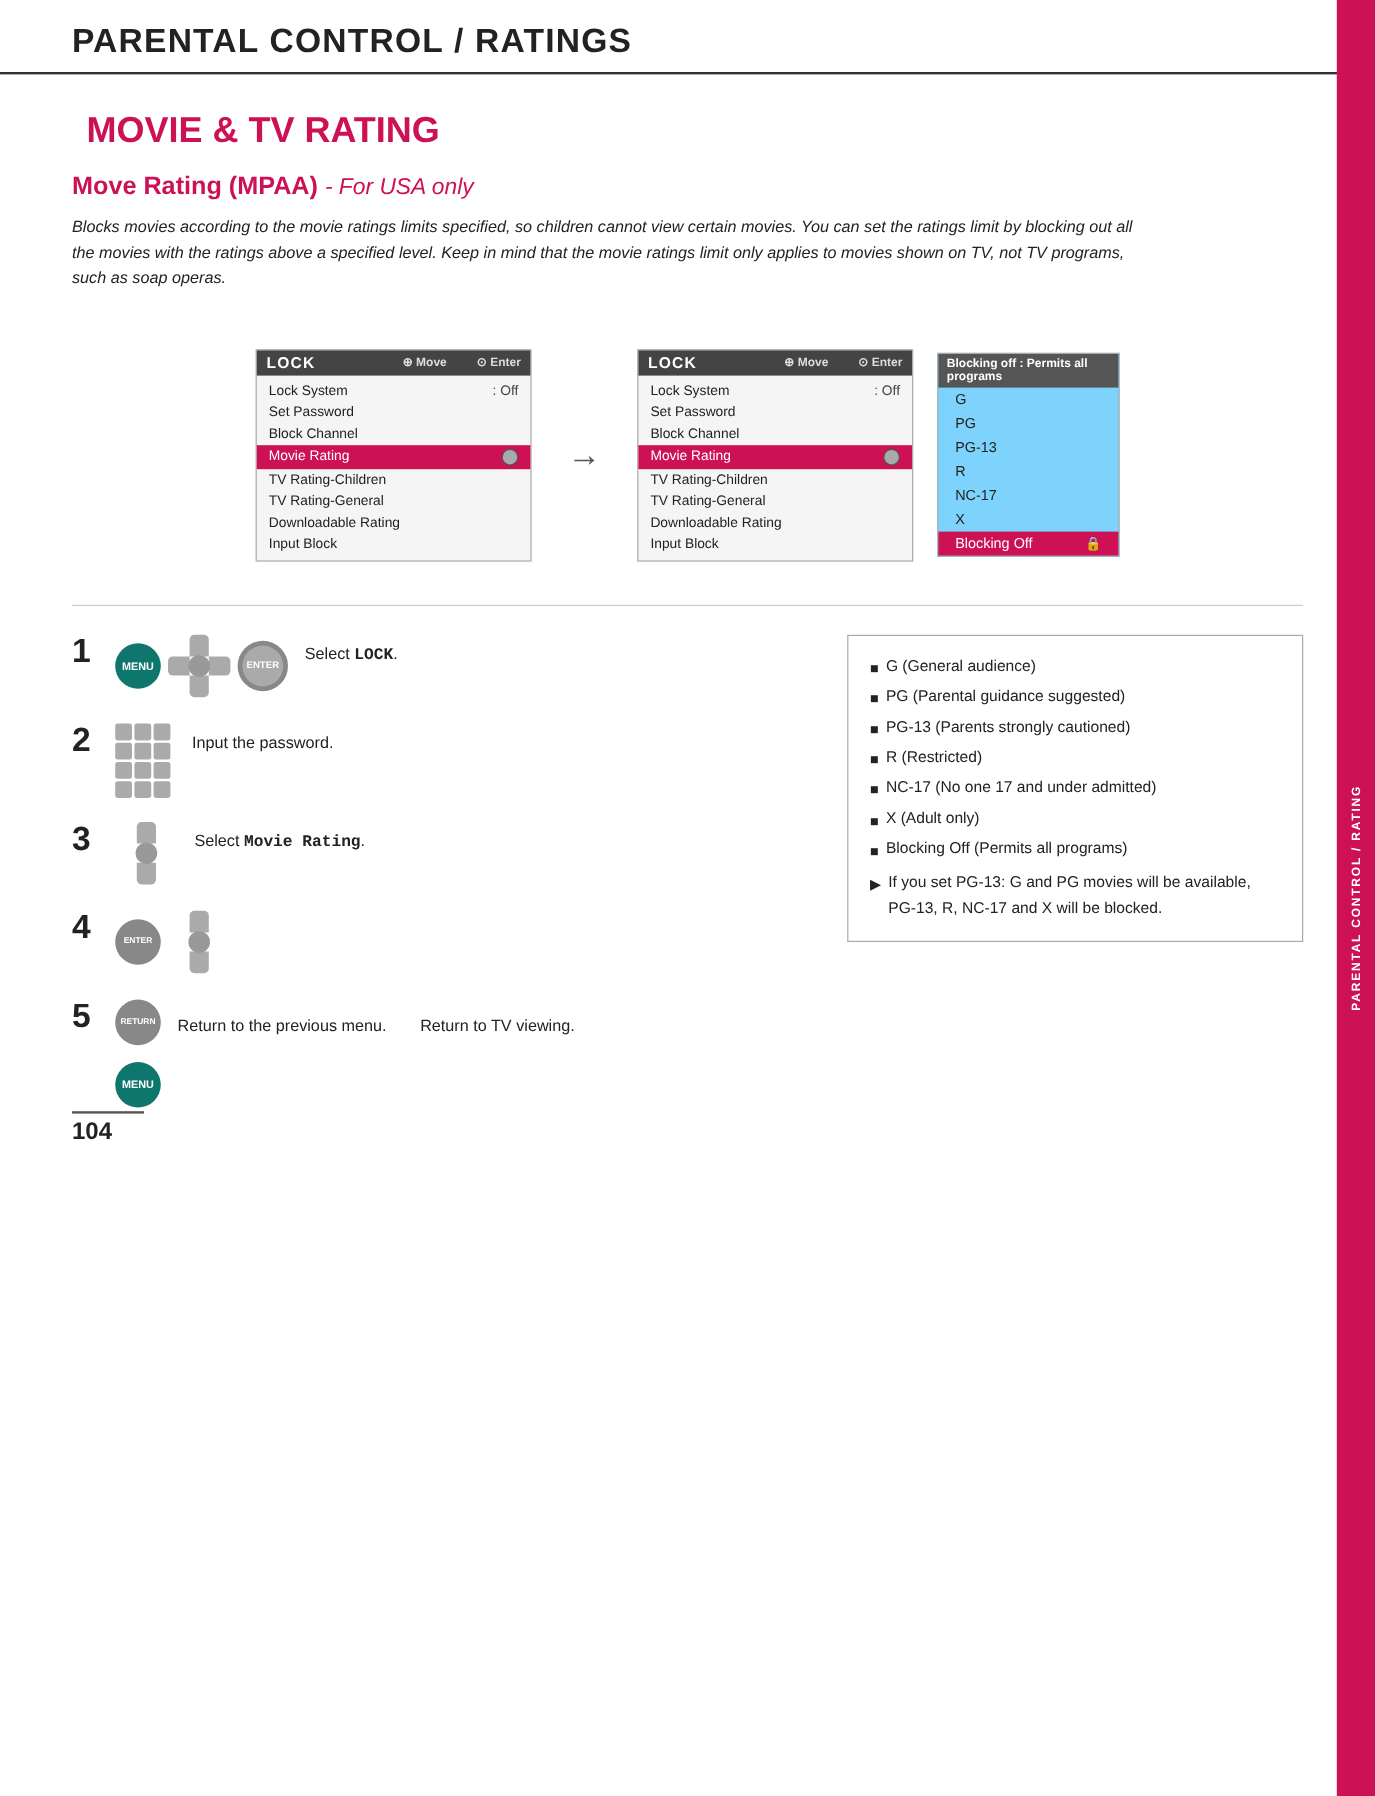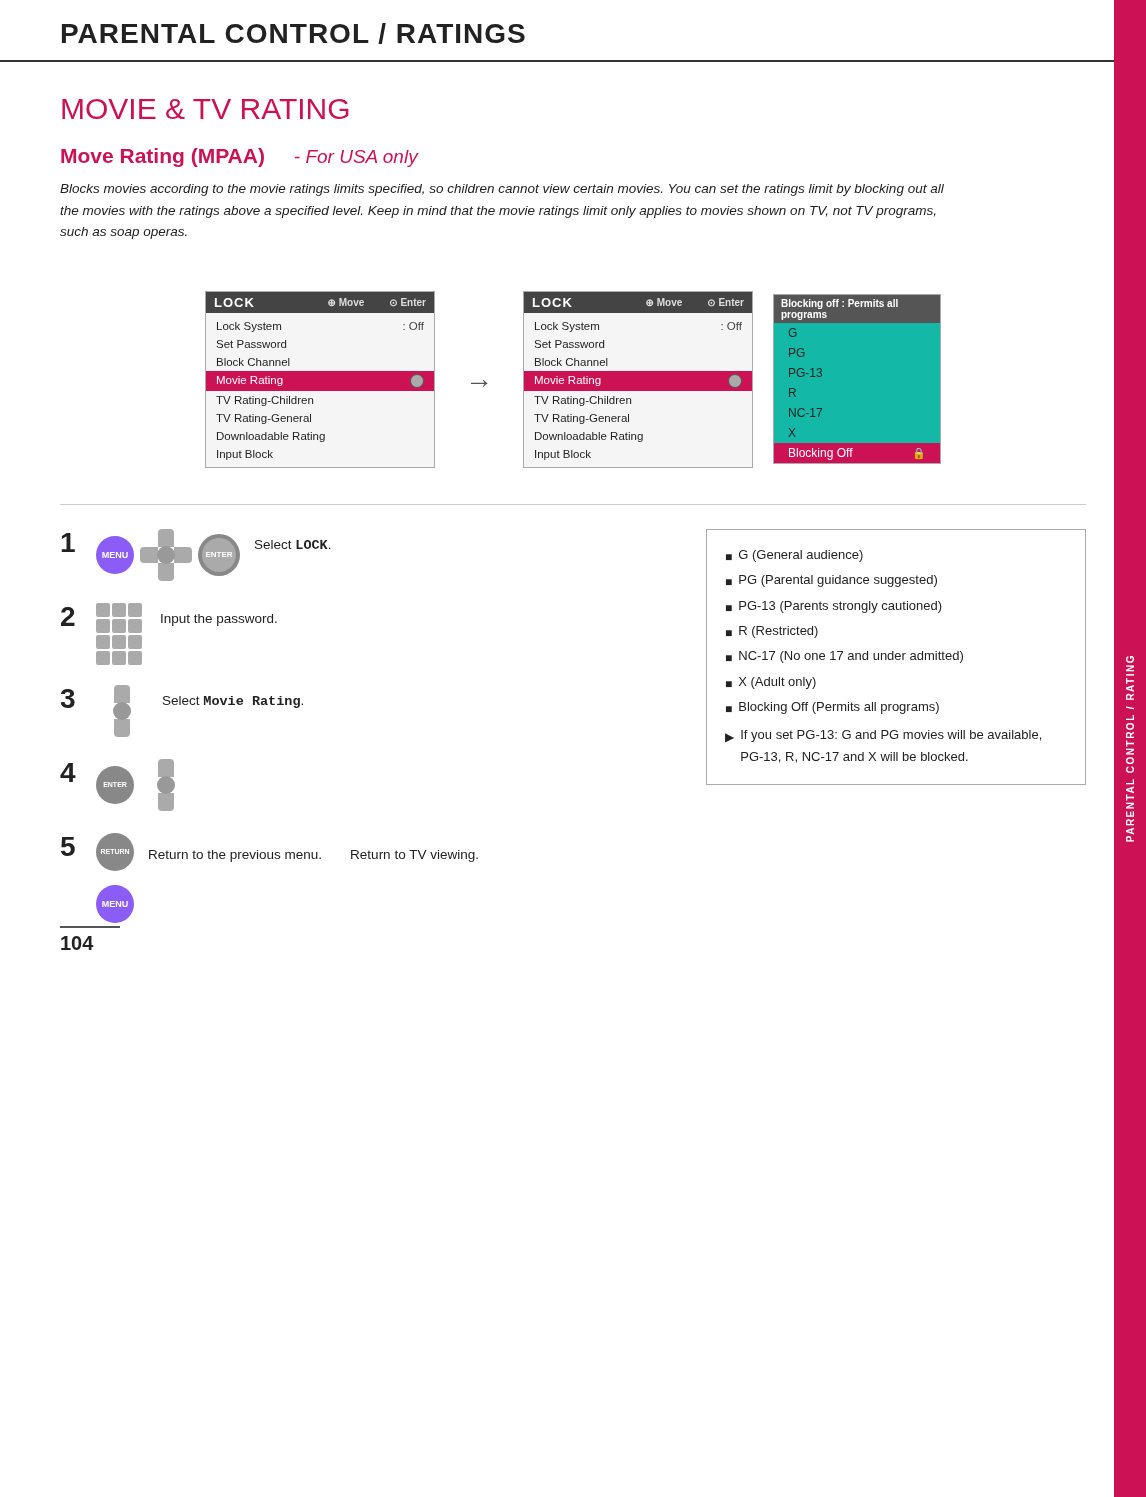--- a/index.html
+++ b/index.html
@@ -27,38 +27,38 @@
 
     
     .main-content {
       padding: 30px 60px 30px 60px;
       position: relative;
     }
 
     
     .section-title {
       font-size: 30px;
-      font-weight: 400;
+      font-weight: 700;
       color: #cc1155;
       margin-bottom: 18px;
+      margin-left: 12px;
     }
 
     
     .subsection-title {
       font-size: 21px;
       font-weight: 700;
       color: #cc1155;
       margin-bottom: 10px;
     }
     .subsection-subtitle {
       font-style: italic;
       font-weight: 400;
       font-size: 19px;
       color: #cc1155;
-      margin-left: 23px;
     }
 
     .intro-text {
       font-size: 13.5px;
       color: #222;
       line-height: 1.6;
       margin-bottom: 48px;
       max-width: 900px;
       font-style: italic;
     }
@@ -137,22 +137,22 @@
     .arrow-between {
       font-size: 28px;
       color: #555;
       flex-shrink: 0;
       margin: 0 10px;
     }
 
     
     .rating-dropdown {
       border: 1.5px solid #aaa;
-      background: #14b8a6;
-      width: 168px;
+      background: #7dd3fc;
+      width: 152px;
       font-size: 11.5px;
     }
     .rating-dropdown-header {
       background: #555;
       color: #fff;
       font-size: 10px;
       padding: 3px 7px;
       font-weight: bold;
     }
     .rating-dropdown-item {
@@ -216,21 +216,21 @@
       line-height: 1.5;
       padding-top: 6px;
     }
     .step-text b {
       font-family: 'Courier New', monospace;
       font-weight: 900;
     }
 
     
     .btn-menu {
-      background: #8b5cf6;
+      background: #0f766e;
       color: #fff;
       font-size: 9px;
       font-weight: bold;
       width: 38px;
       height: 38px;
       border-radius: 50%;
       display: flex;
       align-items: center;
       justify-content: center;
       flex-shrink: 0;

